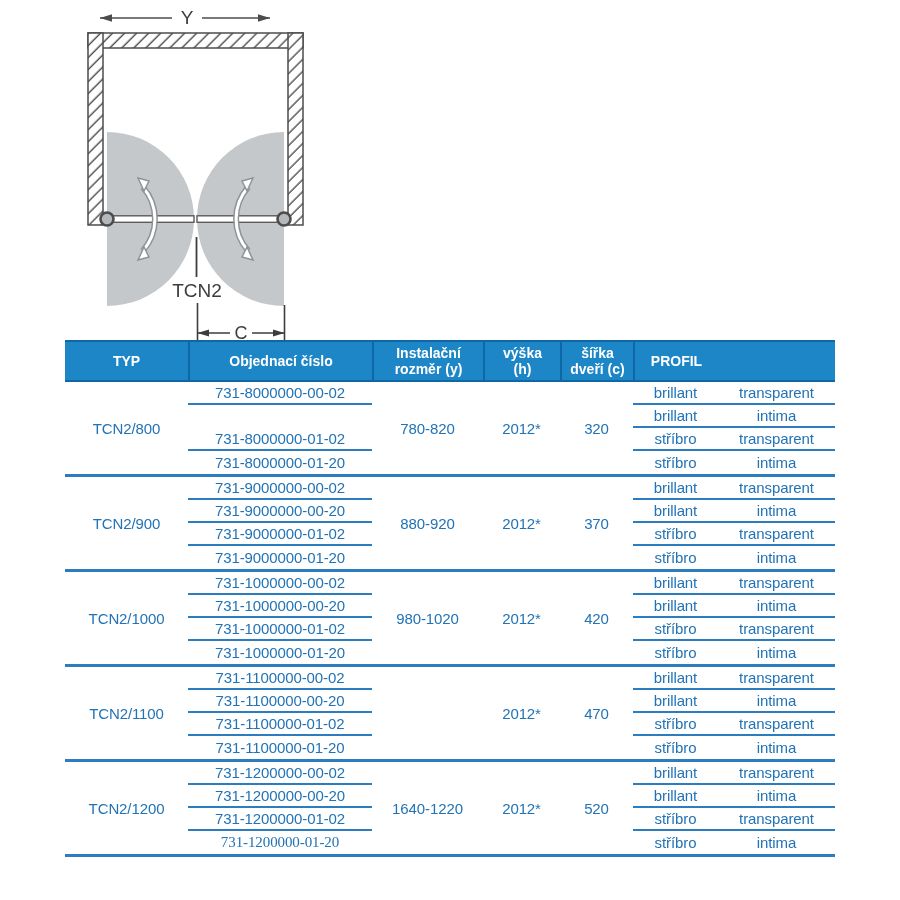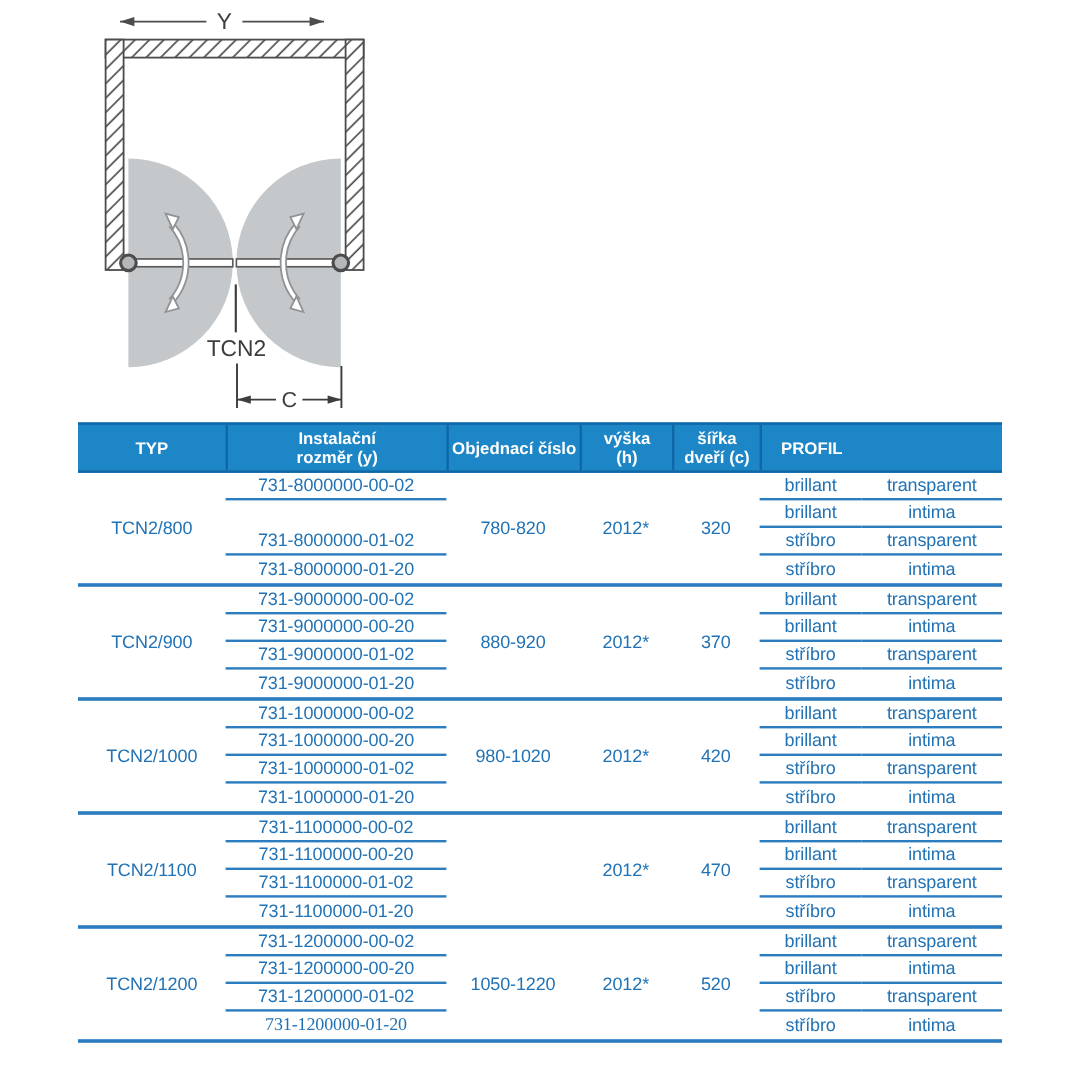--- a/index.html
+++ b/index.html
@@ -11,21 +11,21 @@
   :root{
     --header-bg:#1d86c6;
     --header-div:#0f67a5;
     --header-text:#ffffff;
     --ttext:#2273b6;
     --tline:#2b7dc0;
   }
   
   .diagram{position:absolute;left:80px;top:0px;width:240px;height:345px;}
   
-  .spec-table{position:absolute;left:65px;top:352px;width:770px;}
+  .spec-table{position:absolute;left:65px;top:340px;width:770px;}
   .thead{
     display:grid;
     grid-template-columns:123px 184px 111px 77px 73px 85px 117px;
     background:var(--header-bg);
     border-top:2px solid var(--header-div);
     border-bottom:2px solid var(--header-div);
     height:38px;
   }
   .th{
     display:flex;align-items:center;justify-content:center;
@@ -109,23 +109,23 @@
     <line x1="172" y1="333" x2="204.5" y2="333"></line>
     <polygon points="117.5,333 129,329.5 129,336.5" fill="#3d3d3d" stroke="none"></polygon>
     <polygon points="204.5,333 193,329.5 193,336.5" fill="#3d3d3d" stroke="none"></polygon>
   </g>
   <text x="161" y="339" font-size="18" fill="#3d3d3d" text-anchor="middle">C</text>
 </svg>
 
 <div class="spec-table">
   <div class="thead">
     <div class="th">TYP</div>
+    <div class="th">Objednací číslo</div>
     <div class="th">Instalační
 rozměr (y)</div>
-    <div class="th">Objednací číslo</div>
     <div class="th">výška
 (h)</div>
     <div class="th">šířka
 dveří (c)</div>
     <div class="th">PROFIL</div>
   </div>
   <div id="tbody">
       <div class="tgroup">
         <div class="td" style="grid-area: 1 / 1 / 5; text-align: right;">TCN2/800</div>
         <div class="td sep" style="grid-area: 1 / 2;">731-8000000-00-02</div>
@@ -195,21 +195,21 @@
         <div class="td sep" style="grid-area: 3 / 7;">transparent</div>
         <div class="td" style="grid-area: 4 / 6;">stříbro</div>
         <div class="td" style="grid-area: 4 / 7;">intima</div>
       </div>
       <div class="tgroup">
         <div class="td" style="grid-area: 1 / 1 / 5;">TCN2/1200</div>
         <div class="td sep" style="grid-area: 1 / 2;">731-1200000-00-02</div>
         <div class="td sep" style="grid-area: 2 / 2;">731-1200000-00-20</div>
         <div class="td sep" style="grid-area: 3 / 2;">731-1200000-01-02</div>
         <div class="td" style="grid-area: 4 / 2; font-family: Liberation Serif, serif;">731-1200000-01-20</div>
-        <div class="td" style="grid-area: 1 / 3 / 5;">1050-1220</div>
+        <div class="td" style="grid-area: 1 / 3 / 5;">1640-1220</div>
         <div class="td" style="grid-area: 1 / 4 / 5;">2012*</div>
         <div class="td" style="grid-area: 1 / 5 / 5;">520</div>
         <div class="td sep" style="grid-area: 1 / 6;">brillant</div>
         <div class="td sep" style="grid-area: 1 / 7;">transparent</div>
         <div class="td sep" style="grid-area: 2 / 6;">brillant</div>
         <div class="td sep" style="grid-area: 2 / 7;">intima</div>
         <div class="td sep" style="grid-area: 3 / 6;">stříbro</div>
         <div class="td sep" style="grid-area: 3 / 7;">transparent</div>
         <div class="td" style="grid-area: 4 / 6;">stříbro</div>
         <div class="td" style="grid-area: 4 / 7;">intima</div>

